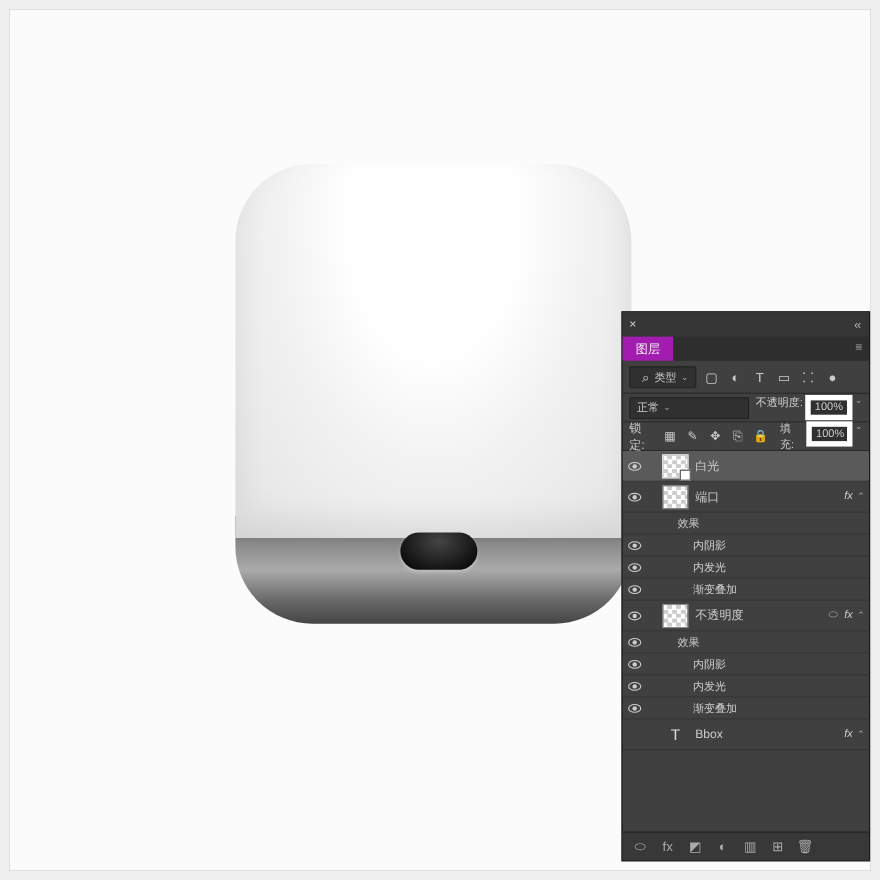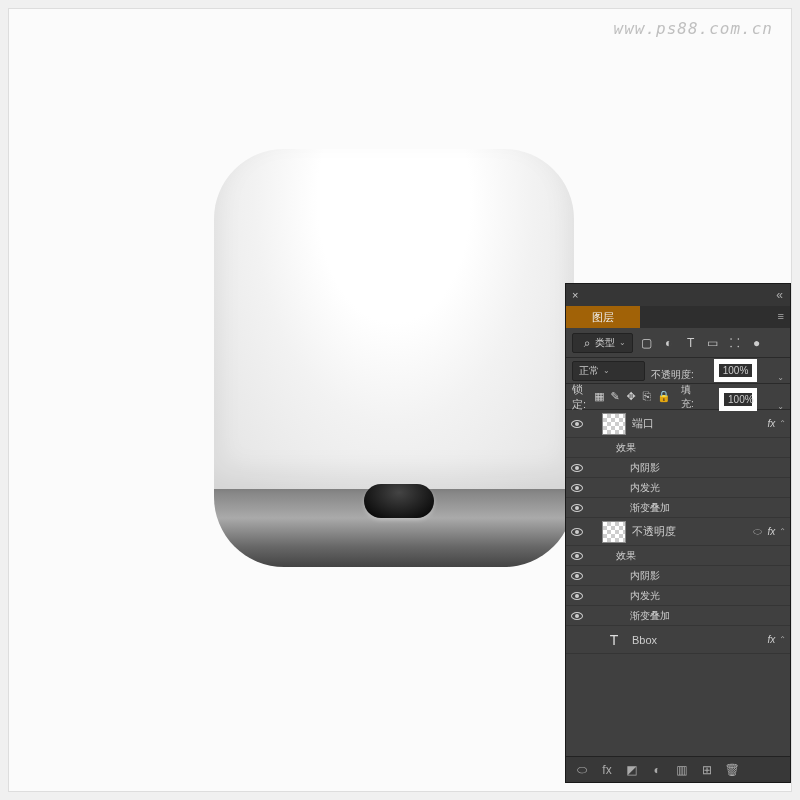--- a/index.html
+++ b/index.html
@@ -9,29 +9,29 @@
 .icon-art{position:absolute;left:195px;top:130px;width:380px;height:440px}
 .art-base{position:absolute;left:10px;top:330px;width:360px;height:98px;border-radius:0 0 70px 70px;background:linear-gradient(180deg,#555 0%,#888 25%,#aaa 50%,#666 80%,#444 100%)}
 .art-body{position:absolute;left:10px;top:10px;width:360px;height:340px;border-radius:70px 70px 0 0;background:radial-gradient(ellipse at 50% 15%,#fff 30%,#f2f2f2 55%,#e6e6e6 90%);box-shadow:inset 0 -15px 30px rgba(0,0,0,.08)}
 .art-port{position:absolute;left:160px;top:345px;width:70px;height:34px;border-radius:17px;background:radial-gradient(ellipse at 50% 25%,#444,#000);box-shadow:0 2px 4px rgba(255,255,255,.3)}
 .panel{position:absolute;left:556px;top:274px;width:226px;height:500px;background:#404040;color:#ccc;font-size:11px;border:1px solid #1a1a1a}
 .pnl-hdr{display:flex;align-items:center;height:22px;padding:0 6px;background:#363636}
 .pnl-hdr .x{font-size:11px;color:#ccc;cursor:default}
 .pnl-hdr .sp{flex:1}
 .pnl-hdr .lines{font-size:12px;color:#aaa;letter-spacing:1px}
 .tabbar{display:flex;height:22px;background:#2e2e2e;align-items:stretch}
-.tab{padding:4px 26px;background:#a16207;color:#eee;font-size:11px}
+.tab{padding:4px 12px;background:#a21caf;color:#eee;font-size:11px}
 .tab-menu{margin-left:auto;padding:4px 6px;color:#aaa}
 .filterbar{display:flex;align-items:center;gap:6px;height:30px;padding:0 6px;border-bottom:1px solid #2a2a2a}
 .select{display:flex;align-items:center;background:#303030;border:1px solid #222;height:20px;padding:0 6px;font-size:10px;border-radius:2px}
 .select .car{margin-left:4px;font-size:8px;color:#aaa}
 .ic{width:16px;height:16px;display:flex;align-items:center;justify-content:center;color:#ccc;font-size:12px}
 .blendbar{display:flex;align-items:center;gap:6px;height:26px;padding:0 6px;border-bottom:1px solid #2a2a2a}
 .blend-select{flex:1;min-width:0}
-.val-group{display:flex;align-items:flex-end;gap:20px}
+.val-group{display:flex;align-items:flex-start;gap:2px}
 .val-group .lbl{font-size:10px;color:#ccc}
 .pct{background:#303030;border:5px solid #ffffff;padding:1px 4px;font-size:10px;min-width:34px;text-align:right}
 .lockbar{display:flex;align-items:center;gap:5px;height:26px;padding:0 6px;border-bottom:1px solid #2a2a2a}
 .lockbar .ic{font-size:11px}
 .layers{height:350px;overflow:hidden}
 .row{display:flex;align-items:center;height:28px;border-bottom:1px solid #353535;padding-right:4px}
 .row.sel{background:#5a5a5a}
 .vis{width:22px;display:flex;justify-content:center}
 .eye{width:12px;height:8px;border:1px solid #ccc;border-radius:50%;position:relative}
 .eye::after{content:"";position:absolute;left:3px;top:1px;width:4px;height:4px;background:#ccc;border-radius:50%}
@@ -48,21 +48,20 @@
 .eff-row .lname{font-size:10px}
 .link{width:12px;height:12px;margin-right:4px;color:#aaa;font-size:10px;display:flex;align-items:center;justify-content:center}
 .Tthumb{width:24px;height:22px;display:flex;align-items:center;justify-content:center;font-size:14px;color:#ddd;margin-right:6px;flex-shrink:0}
 .footer{position:absolute;bottom:0;left:0;right:0;height:26px;display:flex;align-items:center;gap:9px;padding:0 8px;background:#383838;border-top:1px solid #222}
 .footer .ic{color:#aaa}
 </style>
 </head>
 <body>
 
 <div class="canvas">
-  <div class="watermark">www.ps88.com.cn</div>
   <div class="icon-art">
     <div class="art-base"></div>
     <div class="art-body"></div>
     <div class="art-port"></div>
   </div>
 
   <div class="panel">
     <div class="pnl-hdr">
       <span class="x">×</span>
       <span class="sp"></span>
@@ -108,20 +107,30 @@
       <span class="ic">🔒</span>
       <span class="sp" style="flex:1"></span>
       <div class="val-group">
         <span class="lbl">填充:</span>
         <span class="pct">100%</span>
         <span class="car">⌄</span>
       </div>
     </div>
 
     <div class="layers" id="layerlist">
+        <div class="row sel">
+          <div class="vis">
+            <div class="eye"></div>
+          </div>
+          <span class="ind i1"></span>
+          <div class="thumb sel">
+            <div class="sub"></div>
+          </div>
+          <span class="lname">白光</span>
+        </div>
         <div class="row">
           <div class="vis">
             <div class="eye"></div>
           </div>
           <span class="ind i1"></span>
           <div class="thumb"></div>
           <span class="lname">端口</span>
           <span class="fx">fx</span>
           <span class="car">⌃</span>
         </div>

